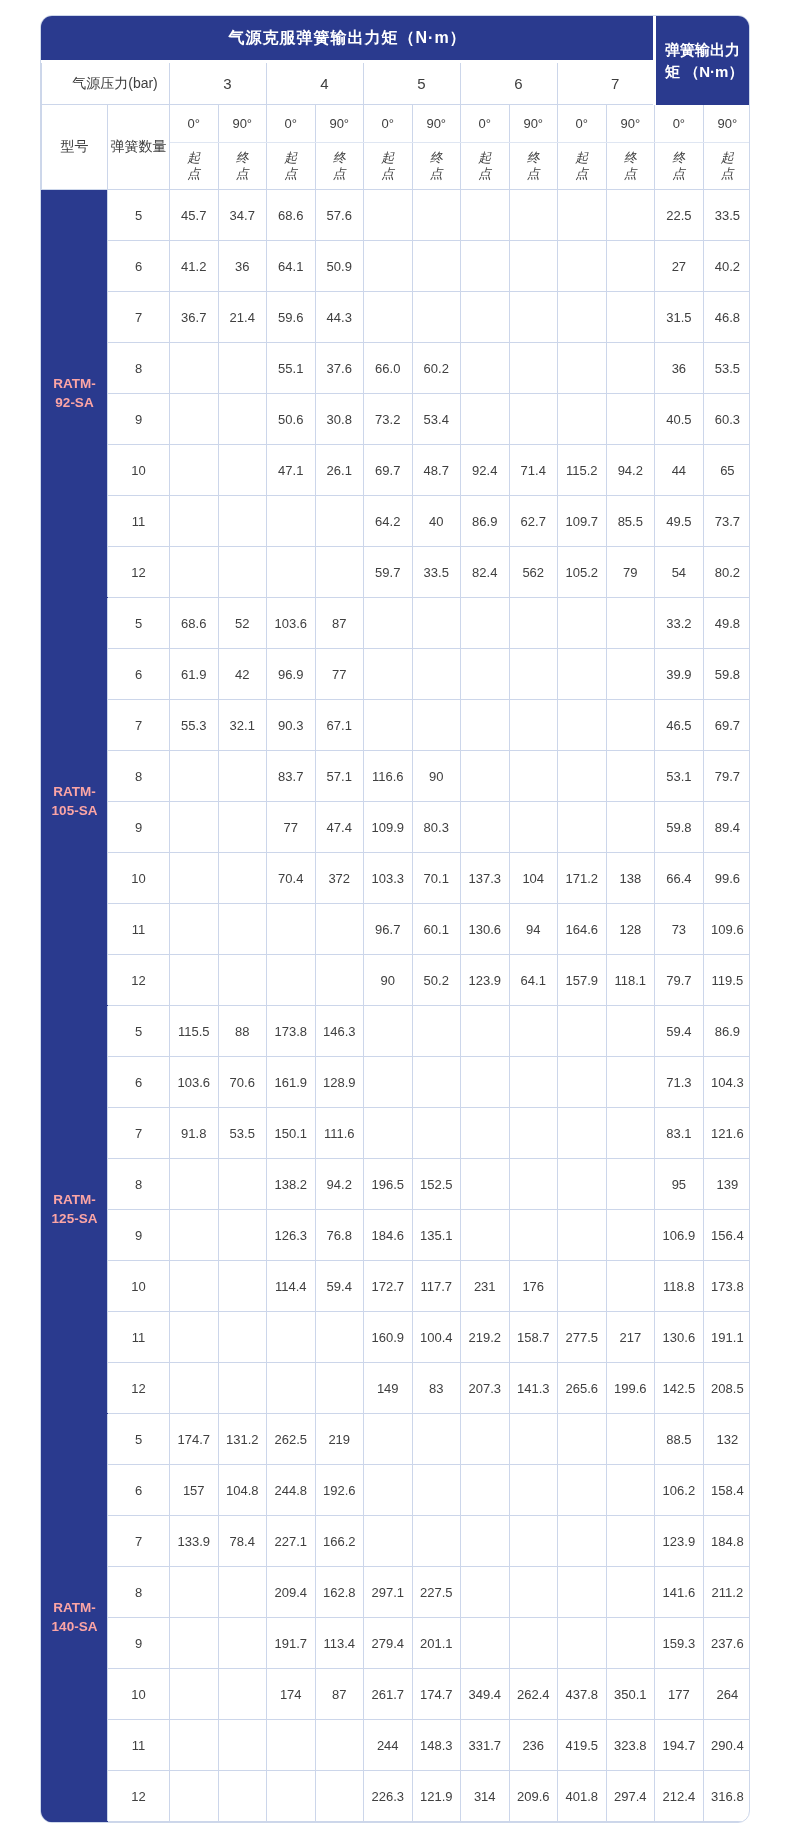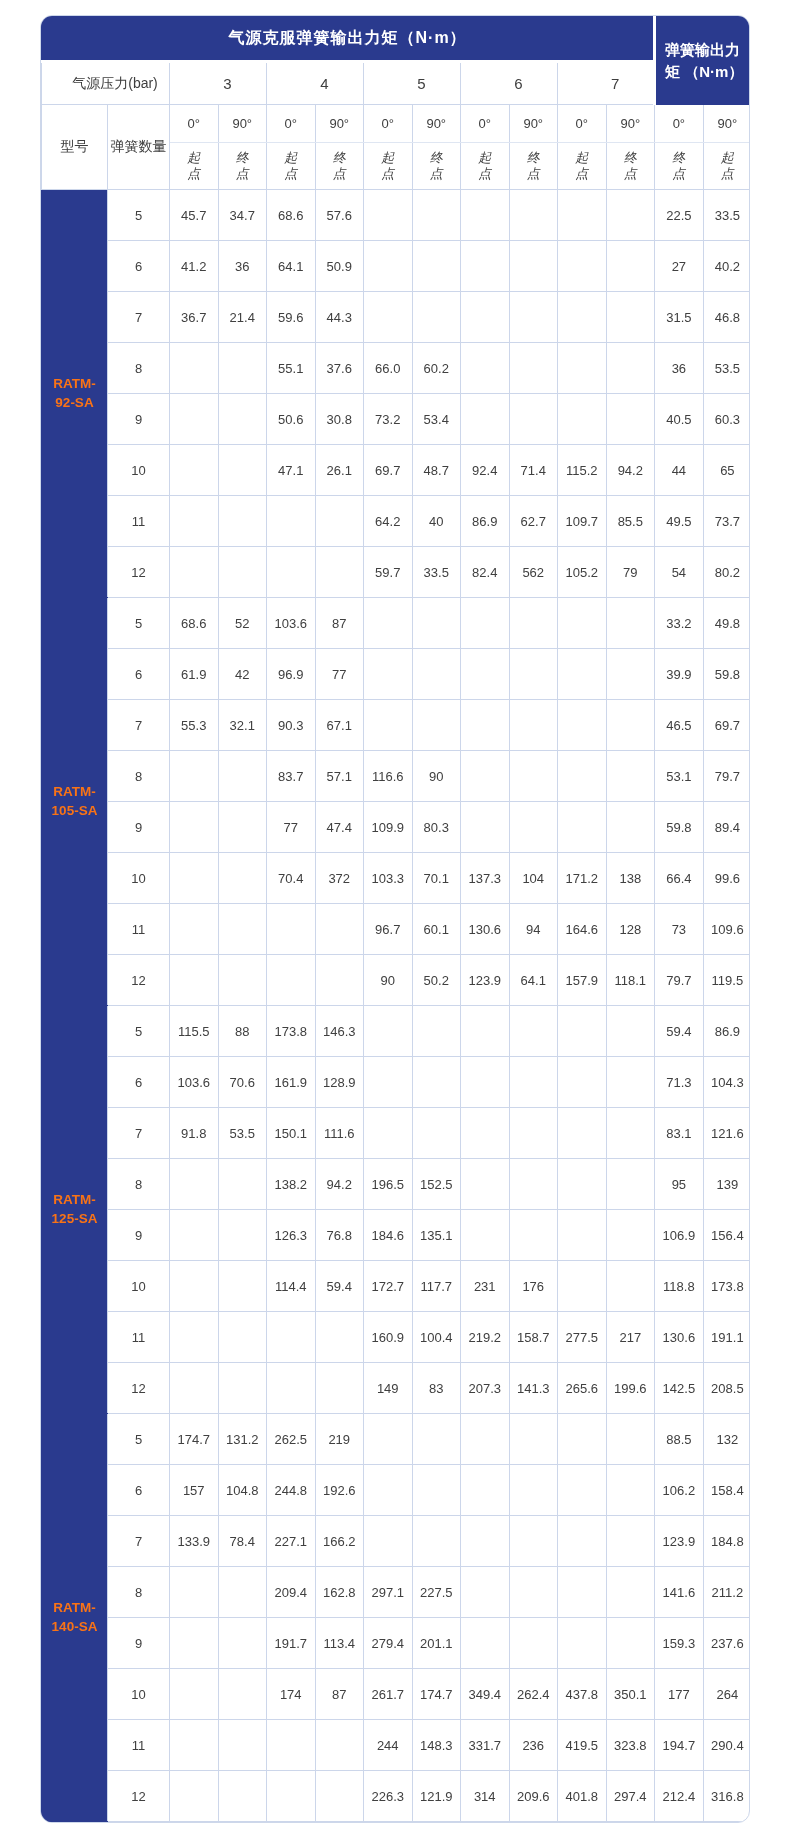--- a/index.html
+++ b/index.html
@@ -71,21 +71,21 @@
     width: 1em;
     line-height: 1.25;
     font-size: 13px;
     font-style: italic;
   }
 
   
   .data-row td { height: 51px; font-size: 13px; color: #404040; }
   .data-row td.model-cell {
     background: var(--navy, #2a3a8e);
-    color: #f97316;
+    color: #fca5a5;
     font-weight: bold;
     font-size: 13.5px;
     line-height: 1.4;
     border-color: var(--navy, #2a3a8e);
     border-right: 1px solid #ccd6ea;
     padding: 0 6px;
   }
   .section-start td { border-top: 1px solid #94a0c0; }
   .section-start td.model-cell { border-top: 1px solid #8f9cbd; }
   .spring-count { font-size: 13px; }

